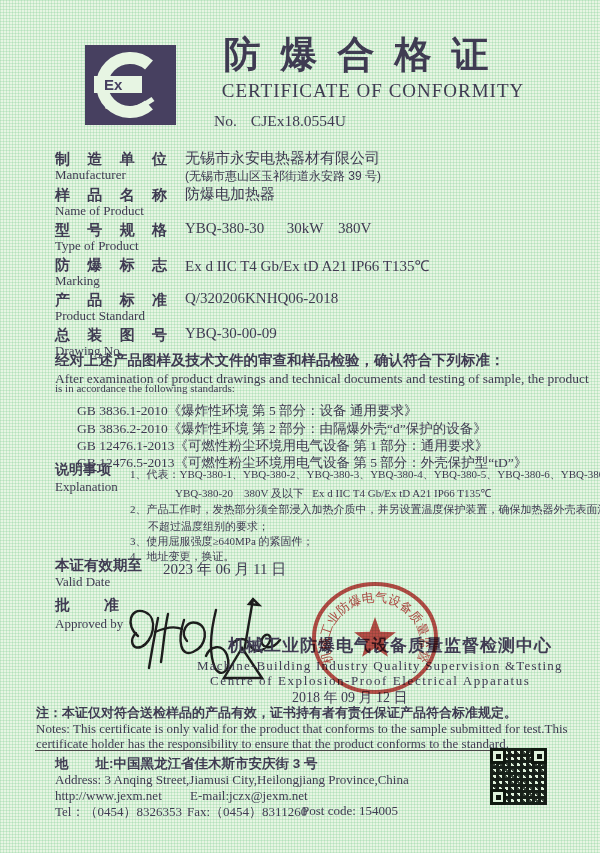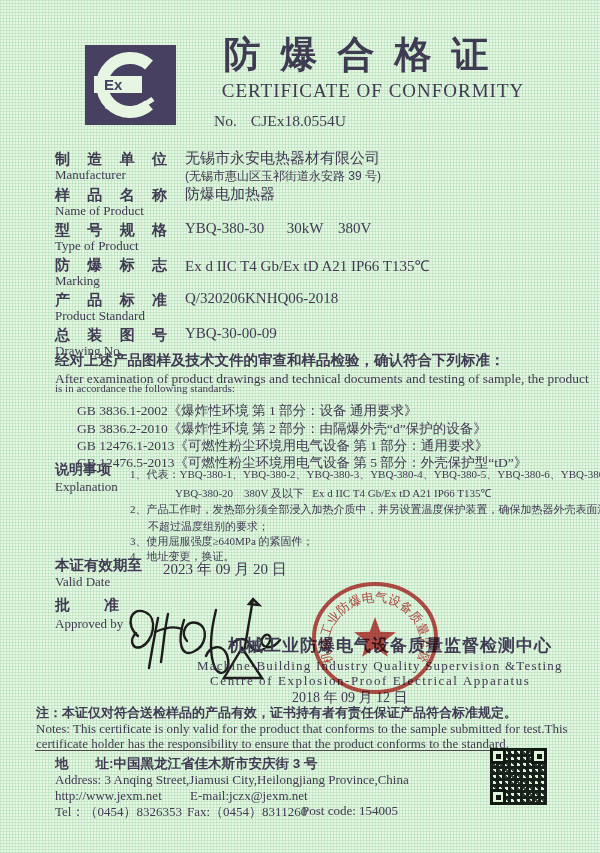--- a/index.html
+++ b/index.html
@@ -124,37 +124,37 @@
   <div class="abs flsub" style="top:308px">Product Standard</div>
   <div class="abs fval" style="top:290px">Q/320206KNHQ06-2018</div>
 
   <div class="abs flabel cn" style="top:326px">总装图号</div>
   <div class="abs flsub" style="top:343px">Drawing No.</div>
   <div class="abs fval" style="top:325px">YBQ-30-00-09</div>
 
   <div class="abs stmt-cn cn">经对上述产品图样及技术文件的审查和样品检验，确认符合下列标准：</div>
   <div class="abs stmt-en1">After examination of product drawings and technical documents and testing of sample, the product</div>
   <div class="abs stmt-en2">is in accordance the following standards:</div>
-  <div class="abs std" style="top:402px">GB 3836.1-2002《爆炸性环境 第 1 部分：设备 通用要求》</div>
+  <div class="abs std" style="top:402px">GB 3836.1-2010《爆炸性环境 第 5 部分：设备 通用要求》</div>
   <div class="abs std" style="top:420px">GB 3836.2-2010《爆炸性环境 第 2 部分：由隔爆外壳“d”保护的设备》</div>
   <div class="abs std" style="top:437px">GB 12476.1-2013《可燃性粉尘环境用电气设备 第 1 部分：通用要求》</div>
   <div class="abs std" style="top:454px">GB 12476.5-2013《可燃性粉尘环境用电气设备 第 5 部分：外壳保护型“tD”》</div>
 
   <div class="abs exp-label cn">说明事项</div>
   <div class="abs exp-sub">Explanation</div>
   <div class="abs expl" style="left:130px; top:467px">1、代表：YBQ-380-1、YBQ-380-2、YBQ-380-3、YBQ-380-4、YBQ-380-5、YBQ-380-6、YBQ-380-10、</div>
   <div class="abs expl" style="left:175px; top:485px">YBQ-380-20    380V 及以下   Ex d IIC T4 Gb/Ex tD A21 IP66 T135℃</div>
   <div class="abs expl" style="left:130px; top:502px">2、产品工作时，发热部分须全部浸入加热介质中，并另设置温度保护装置，确保加热器外壳表面温度</div>
   <div class="abs expl" style="left:148px; top:519px">不超过温度组别的要求；</div>
   <div class="abs expl" style="left:130px; top:534px">3、使用屈服强度≥640MPa 的紧固件；</div>
   <div class="abs expl" style="left:130px; top:549px">4、地址变更，换证。</div>
 
   <div class="abs valid-cn cn">本证有效期至</div>
   <div class="abs valid-en">Valid Date</div>
-  <div class="abs valid-val">2023 年 09 月 20 日</div>
+  <div class="abs valid-val">2023 年 06 月 11 日</div>
 
   <div class="abs appr-cn cn">批准</div>
   <div class="abs appr-en">Approved by</div>
   <svg class="abs sig" width="175" height="92" viewBox="0 0 175 92" fill="none" stroke="#1d1d1d" stroke-width="2.4" stroke-linecap="round">
     <path d="M16 46 C3 36 8 16 23 22 C37 28 31 52 19 57 C10 60 7 50 14 43"></path>
     <path d="M36 28 C32 48 29 66 27 78"></path>
     <path d="M46 24 C42 42 41 60 39 72"></path>
     <path d="M33 42 C42 38 53 36 60 39"></path>
     <path d="M62 30 C55 52 59 67 71 62 C85 56 87 37 75 33 C64 30 58 43 65 51"></path>
     <path d="M94 20 C88 44 87 64 93 78 C99 89 110 80 105 65 C100 53 88 56 84 66"></path>

